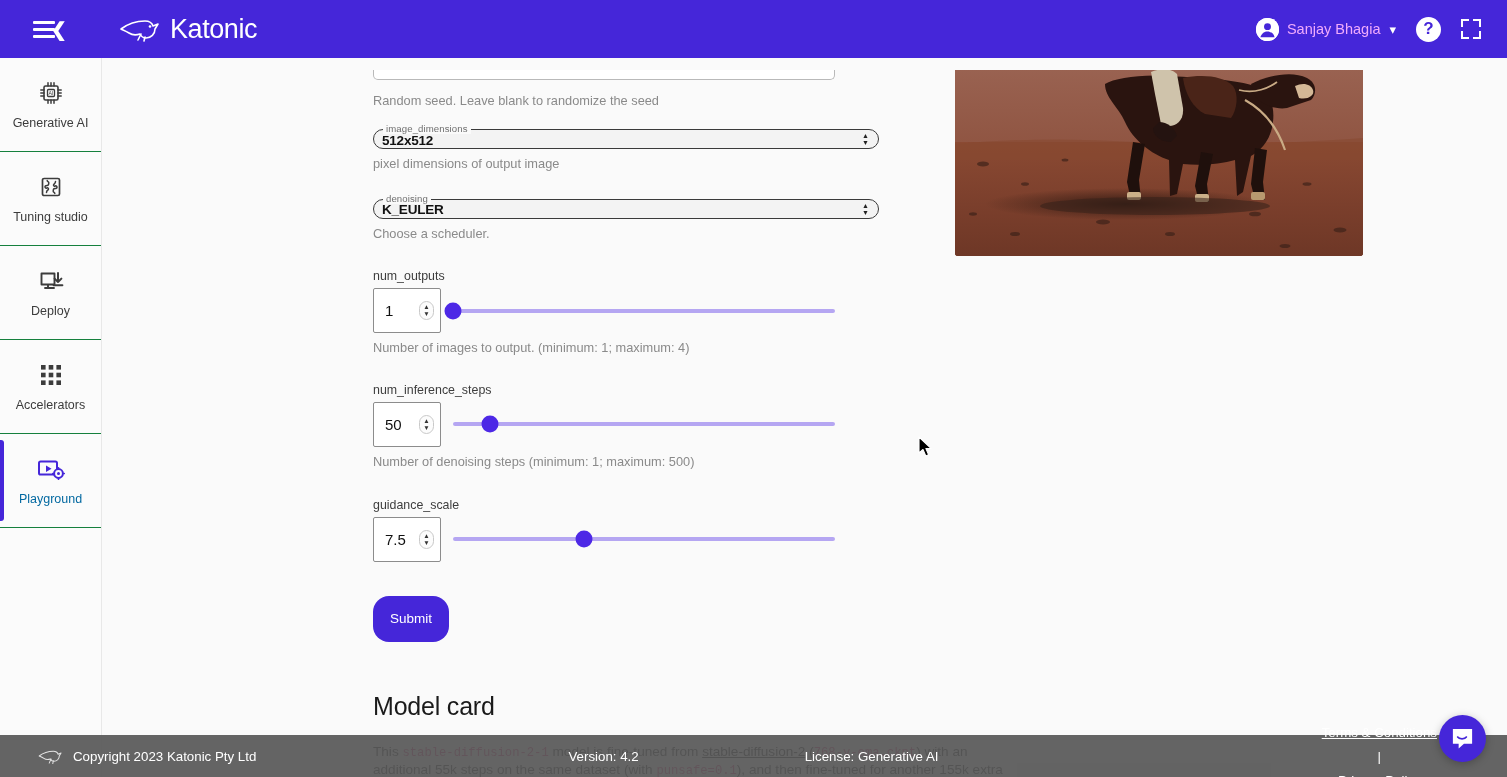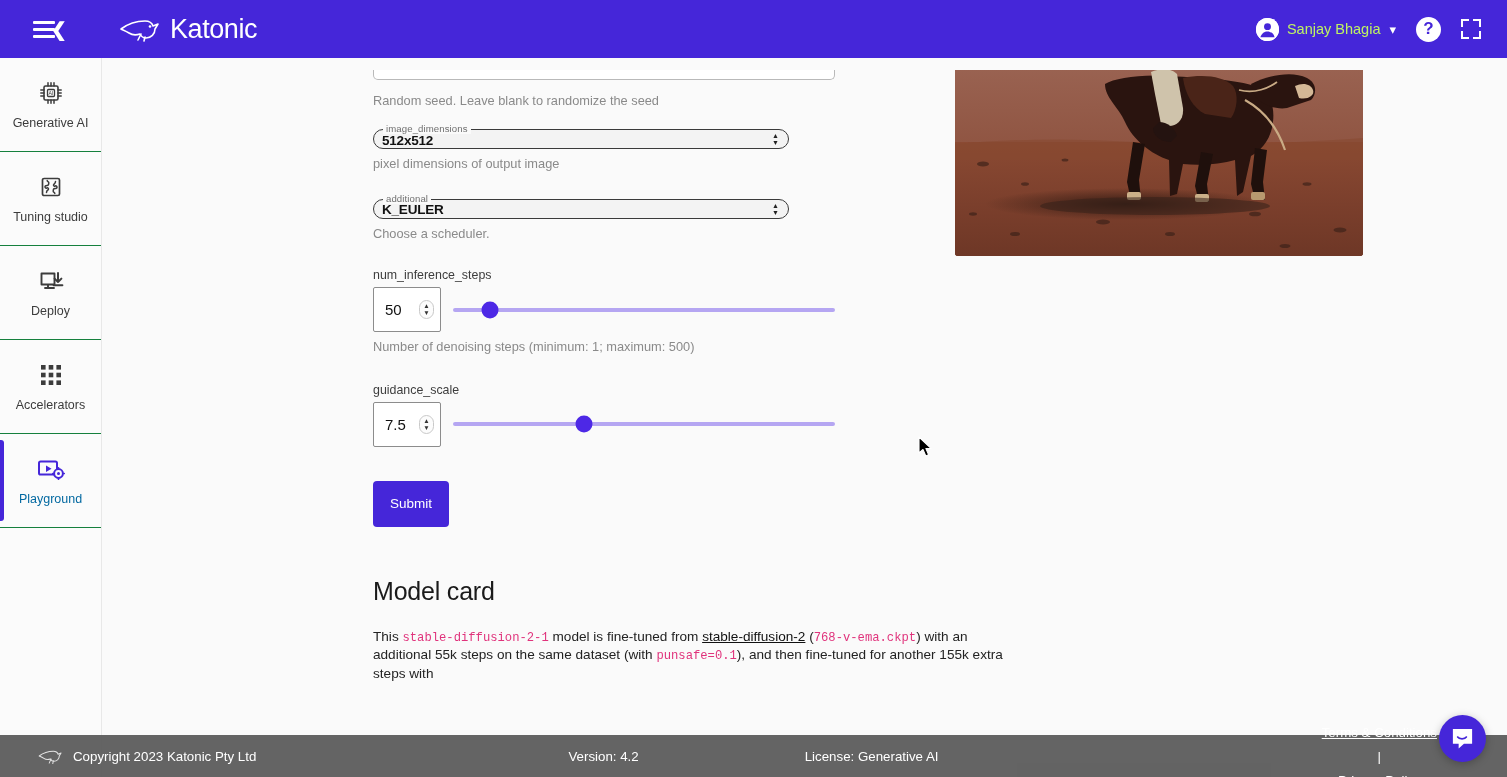--- a/index.html
+++ b/index.html
@@ -28,21 +28,21 @@
   .brand-word { color: #fff; font-size: 27px; letter-spacing: -0.4px; font-weight: 400; }
 
   .header-right {
     margin-left: auto; display: flex; align-items: center; gap: 20px; margin-right: 26px;
   }
   .user-chip { display: flex; align-items: center; gap: 8px; cursor: pointer; }
   .avatar-circle {
     width: 23px; height: 23px; border-radius: 50%; background: #fff;
     display: flex; align-items: center; justify-content: center;
   }
-  .user-name { color: #bef264; font-size: 14.5px; }
+  .user-name { color: #f0abfc; font-size: 14.5px; }
   .chev-down { color: #fff; font-size: 13px; margin-left: 1px; }
   .help-circle {
     width: 25px; height: 25px; border-radius: 50%; background: #fff;
     color: #4526d9; font-size: 17px; font-weight: 700;
     display: flex; align-items: center; justify-content: center; cursor: pointer;
   }
   .fullscreen-ico { width: 20px; height: 20px; position: relative; cursor: pointer; }
   .fullscreen-ico i {
     position: absolute; width: 8px; height: 8px; border: 2.4px solid #fff;
   }
@@ -84,21 +84,21 @@
   .cut-input {
     position: absolute; left: 271px; top: -14px; width: 462px; height: 24px;
     background: #fff; border: 1px solid #b9b9b9; border-top: none;
     border-radius: 0 0 5px 5px;
   }
   .cut-helper { position: absolute; left: 271px; top: 16px; }
 
   
   .field-select { position: relative; margin-top: 0; }
   .sel-box {
-    position: relative; width: 416px; height: 20px;
+    position: relative; width: 506px; height: 20px;
     border: 1.3px solid #3a3a3a; border-radius: 10px;
     background: #f3f3f3; display: flex; align-items: center;
   }
   .sel-legend {
     position: absolute; top: -7px; left: 9px; padding: 0 3px;
     background: #fafafa; font-size: 9.6px; color: #6f6f6f; letter-spacing: 0.1px;
   }
   .sel-value {
     font-size: 13.5px; color: #111; font-weight: 700; margin-left: 8px;
     position: relative; top: 1px; letter-spacing: -0.2px;
@@ -130,21 +130,21 @@
     height: 4px; background: #b5a6f2; border-radius: 3px;
   }
   .thumb {
     position: absolute; top: 50%; transform: translate(-50%, -50%);
     width: 17px; height: 17px; border-radius: 50%; background: #4d28e6;
     cursor: pointer;
   }
 
   .submit-btn {
     width: 76px; height: 46px; background: #4526d9; color: #fff;
-    border: none; border-radius: 4px; font-size: 13.5px;
+    border: none; border-radius: 16px; font-size: 13.5px;
     font-family: "Liberation Sans", sans-serif; cursor: pointer;
   }
 
   .model-card-h {
     font-size: 25px; font-weight: 400; color: #1a1a1a; letter-spacing: -0.2px;
   }
   .mc-body { font-size: 13.6px; color: #232323; line-height: 1.28; margin-top: 22px; }
   .mc-body code, .code {
     font-family: "Liberation Mono", monospace; font-size: 12.2px; color: #e0337c;
   }
@@ -318,32 +318,49 @@
             </span>
           </div>
         </div>
         <div class="helper">pixel dimensions of output image</div>
       </div>
 
       
       <div style="margin-top:26px;">
         <div class="field-select">
           <div class="sel-box">
-            <span class="sel-legend">additional</span>
+            <span class="sel-legend">denoising</span>
             <span class="sel-value">K_EULER</span>
             <span class="sel-arrows">
               <span>▲</span>
                 <span>▼</span>
             </span>
           </div>
         </div>
         <div class="helper">Choose a scheduler.</div>
       </div>
 
       
+      <div style="margin-top:27px;">
+        <div class="num-label">num_outputs</div>
+        <div class="slider-row">
+          <div class="num-input">
+            <span class="num-val">1</span>
+            <span class="spinner">
+                <span>▲</span>
+                <span>▼</span>
+              </span>
+          </div>
+          <div class="track-wrap">
+            <div class="track" style="left:0; right:0;"></div>
+            <div class="thumb" style="left:0%;"></div>
+          </div>
+        </div>
+        <div class="helper">Number of images to output. (minimum: 1; maximum: 4)</div>
+      </div>
 
       
       <div style="margin-top:26px;">
         <div class="num-label">num_inference_steps</div>
         <div class="slider-row">
           <div class="num-input">
             <span class="num-val">50</span>
             <span class="spinner">
                 <span>▲</span>
                 <span>▼</span>

